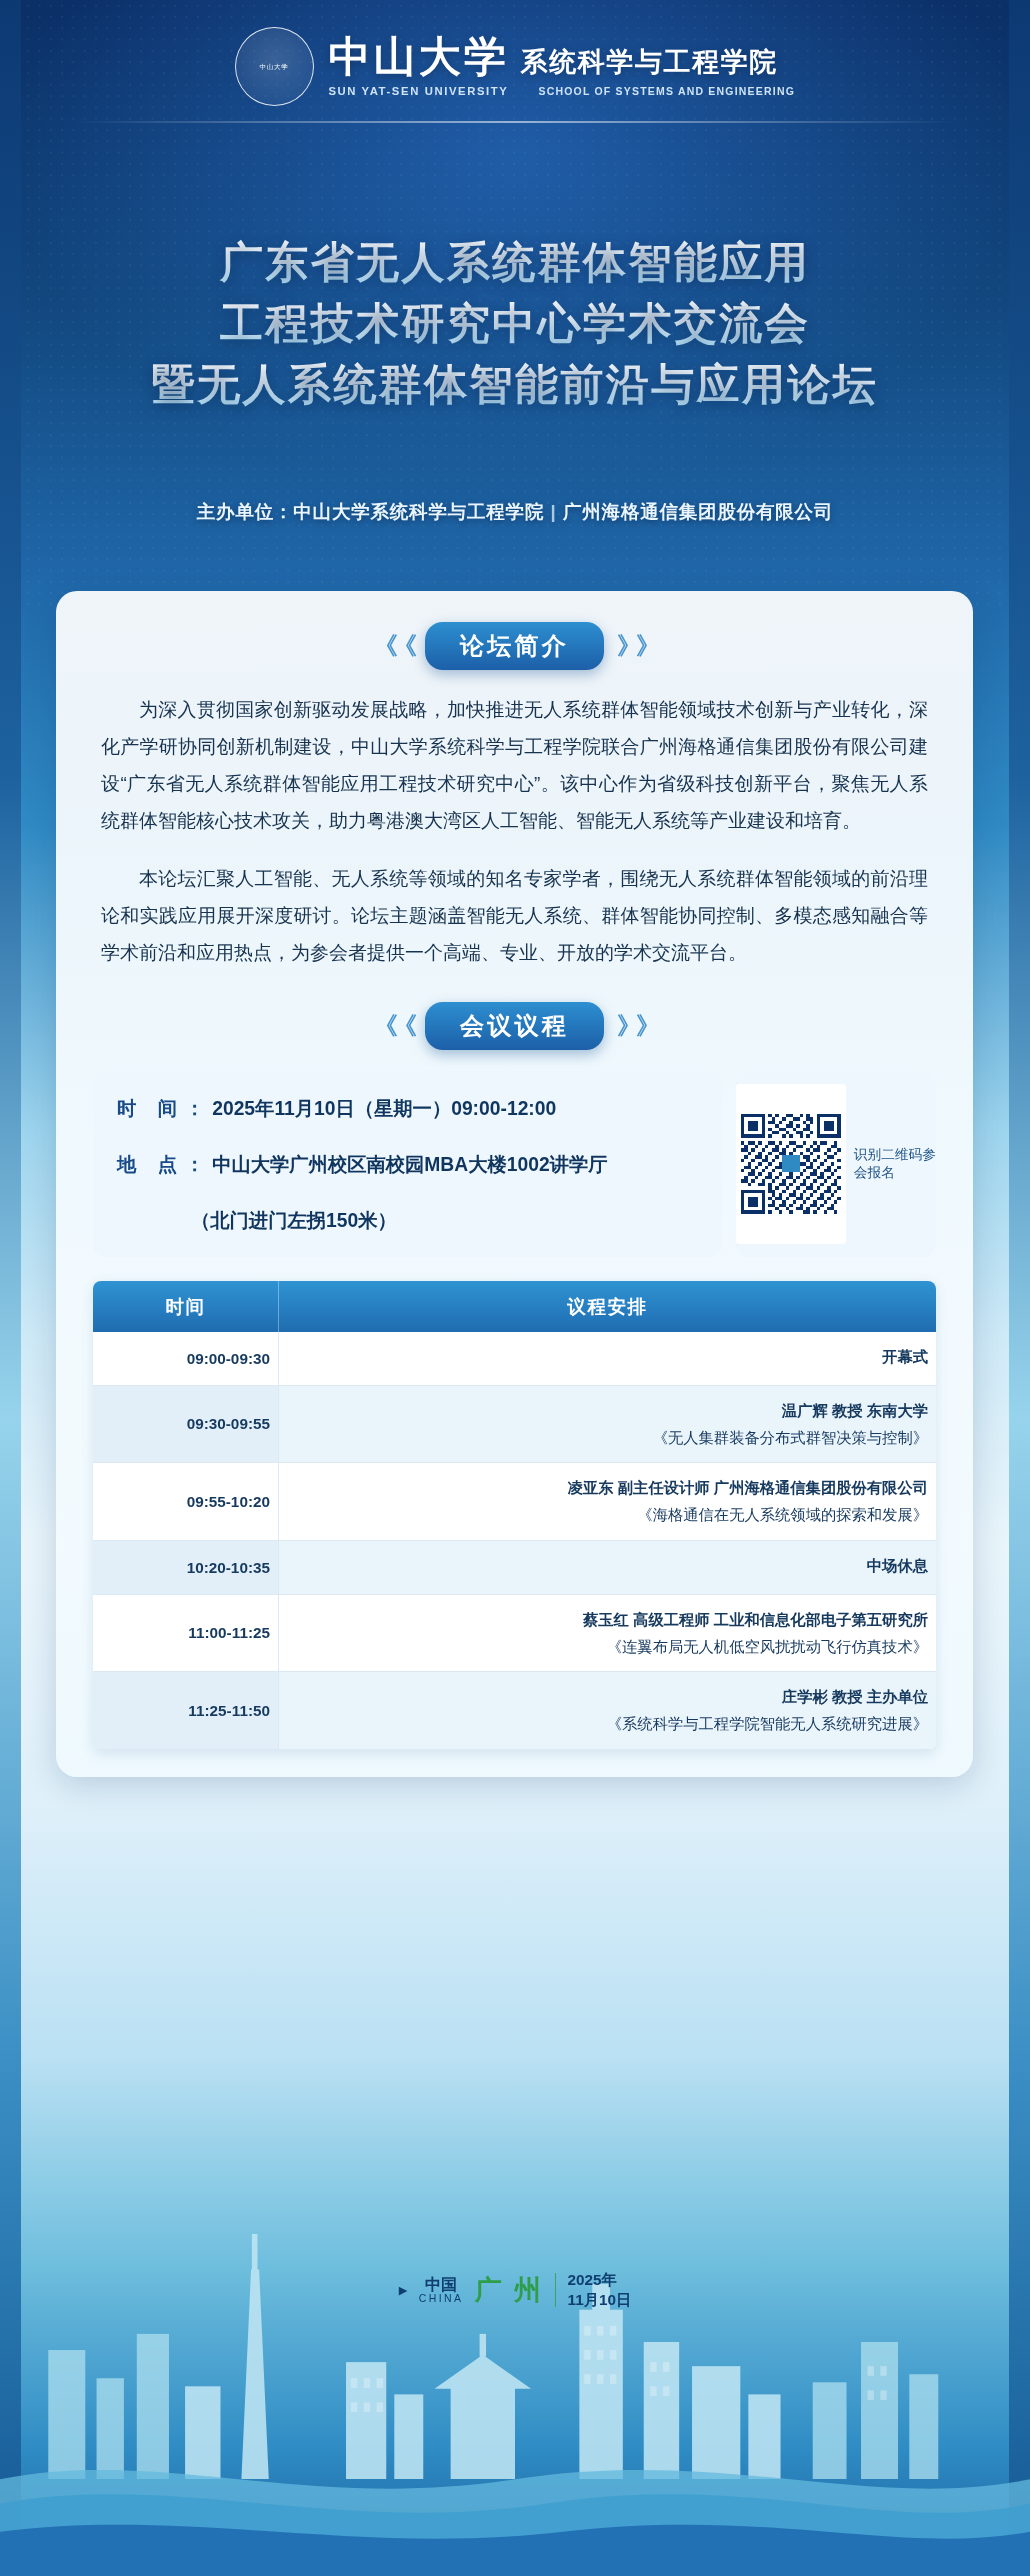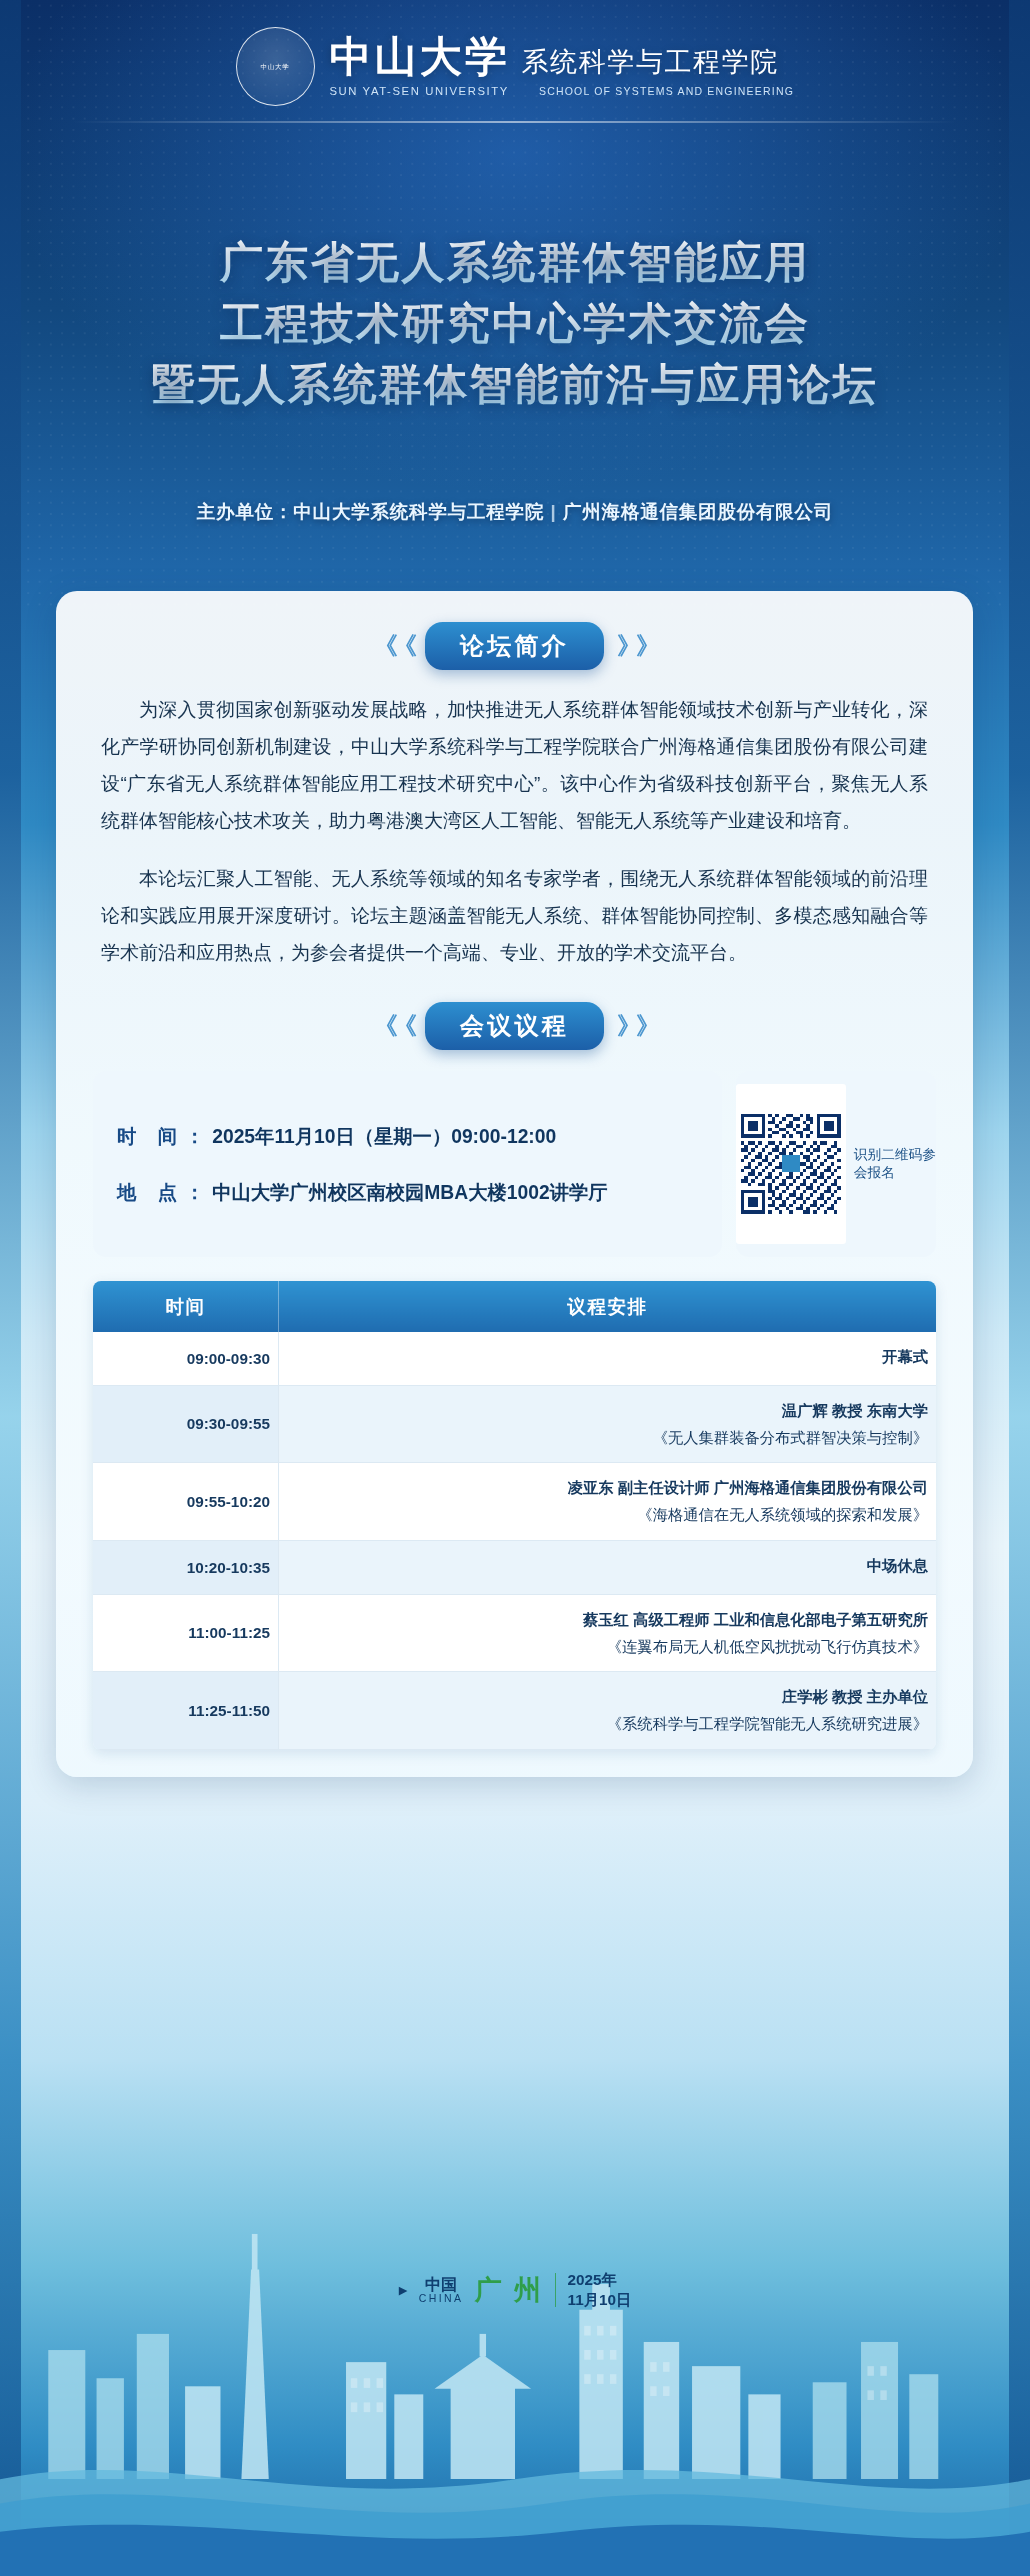--- a/index.html
+++ b/index.html
@@ -53,24 +53,24 @@
     background:radial-gradient(circle at 50% 40%, rgba(255,255,255,.16), rgba(255,255,255,.02));
     letter-spacing:0.8px;
   }
   .seal span{display:block;transform:scale(.9)}
   .uni-block{display:flex;flex-direction:column;justify-content:center}
   .uni-cn{
     color:#fff;font-weight:bold;font-size:42px;letter-spacing:3.2px;line-height:1;
     display:flex;align-items:baseline;gap:11.3px;
     text-shadow:0 1.6px 8px rgba(0,0,0,.25);
   }
-  .uni-cn .school{font-size:27px;letter-spacing:1.6px;font-weight:normal;text-align:right;}
+  .uni-cn .school{font-size:27px;letter-spacing:1.6px;font-weight:bold;text-align:right;}
   .uni-en{
     color:#cfe4f7;font-size:11.3px;letter-spacing:1.6px;margin-top:6.4px;
-    display:flex;gap:30px;align-items:flex-start;
+    display:flex;gap:30px;align-items:flex-start;font-weight:bold;
   }
   .uni-en .en-school{font-size:10.5px;letter-spacing:1.2px}
   .hdr-divider{
     position:absolute;left:72px;top:121px;width:885px;height:1.6px;
     background:linear-gradient(90deg,rgba(255,255,255,0),rgba(255,255,255,.55),rgba(255,255,255,0));
   }
 
   
   .title-wrap{
     position:absolute;left:0;top:232px;width:1030px;text-align:center;
@@ -236,20 +236,21 @@
     <div class="info-wrap">
       <div class="info-box">
         <div class="info-row">
           <span class="info-label">时 间：</span>
           <span class="info-val">2025年11月10日（星期一）09:00-12:00</span>
         </div>
         <div class="info-row">
           <span class="info-label">地 点：</span>
           <span class="info-val">中山大学广州校区南校园MBA大楼1002讲学厅</span>
         </div>
+        <div class="info-sub">（北门进门左拐150米）</div>
       </div>
       <div class="qr-box">
         <svg class="qr" viewBox="0 0 29 29" shape-rendering="crispEdges">
           <rect width="29" height="29" fill="#ffffff"></rect>
           <g fill="#0b2f67">
             <rect x="0" y="0" width="7" height="1"></rect>
               <rect x="0" y="6" width="7" height="1"></rect>
             <rect x="0" y="0" width="1" height="7"></rect>
               <rect x="6" y="0" width="1" height="7"></rect>
             <rect x="2" y="2" width="3" height="3"></rect>

